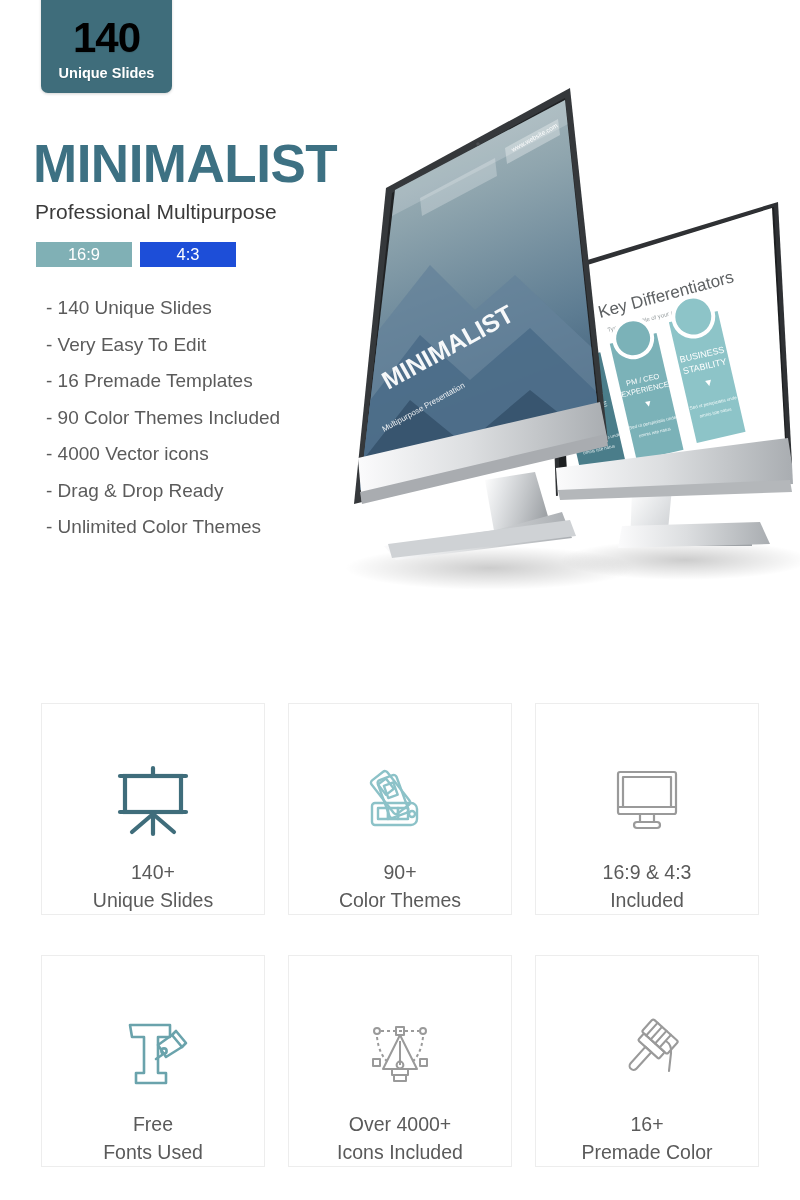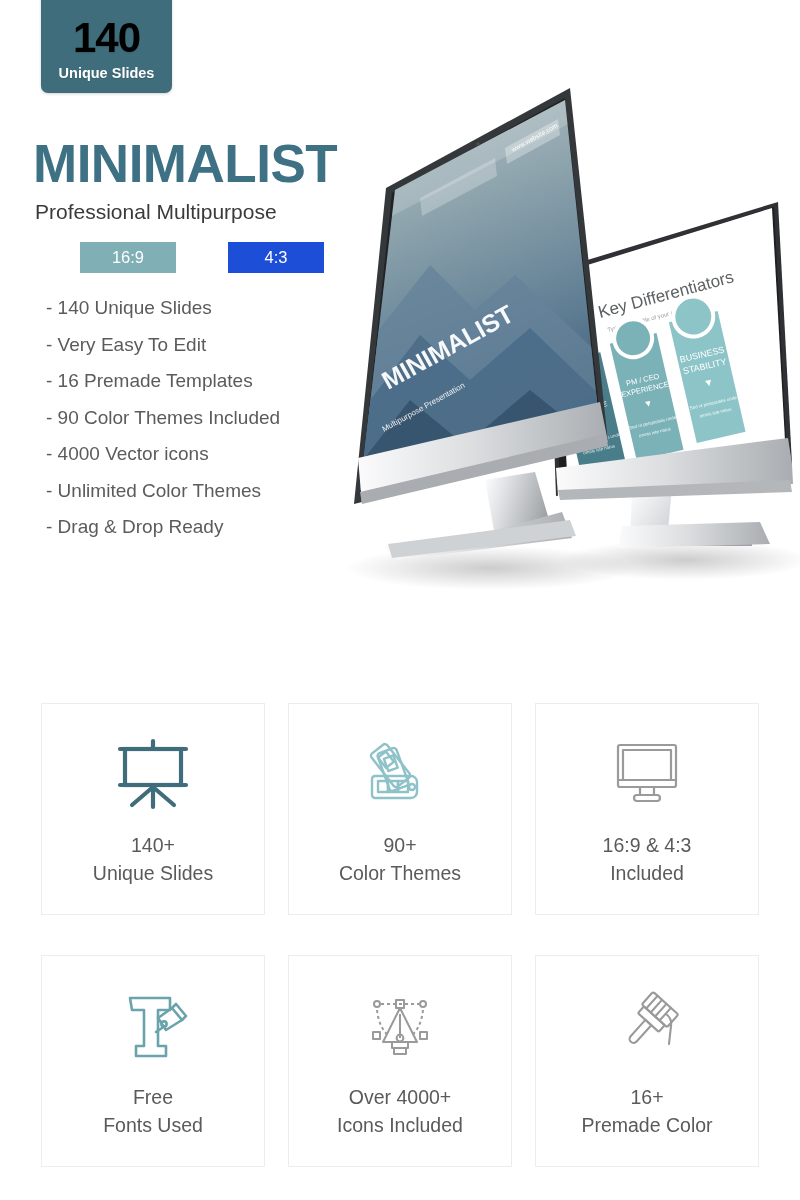--- a/index.html
+++ b/index.html
@@ -41,23 +41,23 @@
     letter-spacing:-0.5px; line-height:1;
   }
   .hero-sub {
     position:absolute; left:35px; top:201px;
     font-size:21px; color:#3a3a3a; line-height:1;
   }
 
   
   .chips { position:absolute; left:36px; top:242px; display:flex; gap:8px; }
   .chip {
-    width:96px; height:31px;
+    width:96px; height:25px;
     display:flex; align-items:center; justify-content:center;
-    color:#ffffff; font-size:16.5px; line-height:1;margin-left:44px;
+    color:#ffffff; font-size:16.5px; line-height:1;
   }
   .chip-169 { background:#80b0b5; }
   .chip-43  { background:#1d4ed8; }
 
   
   .feature-list {
     position:absolute; left:46px; top:290px;
     list-style:none;
   }
   .feature-list li {
@@ -75,21 +75,21 @@
     width:718px;
     display:grid;
     grid-template-columns:repeat(3, 224px);
     grid-auto-rows:212px;
     column-gap:23px; row-gap:40px;
   }
   .card {
     border:1px solid #ededed;
     background:#fff;
     display:flex; flex-direction:column;
-    align-items:center; justify-content:center;
+    align-items:center; justify-content:flex-end;
   }
   .card-icon {
     height:86px; display:flex; align-items:center; justify-content:center;
     margin-bottom:14px;
   }
   .card-text { text-align:center; line-height:28px; }
   .card-text div { font-size:19.5px; color:#5a5a5a; }
 </style>
 </head>
 <body>
@@ -108,22 +108,22 @@
     <span class="chip chip-169">16:9</span>
     <span class="chip chip-43">4:3</span>
   </div>
 
   <ul class="feature-list">
     <li>- 140 Unique Slides</li>
     <li>- Very Easy To Edit</li>
     <li>- 16 Premade Templates</li>
     <li>- 90 Color Themes Included</li>
     <li>- 4000 Vector icons</li>
+    <li>- Drag &amp; Drop Ready</li>
     <li>- Unlimited Color Themes</li>
-    <li>- Drag &amp; Drop Ready</li>
   </ul>
 
   <div class="mockup">
     <svg width="500" height="560" viewBox="0 0 500 560" xmlns="http://www.w3.org/2000/svg">
       <defs>
         <linearGradient id="mtn" x1="0" y1="0" x2="0.25" y2="1">
           <stop offset="0%" stop-color="#b9c6c6"></stop>
           <stop offset="35%" stop-color="#8fa5ae"></stop>
           <stop offset="70%" stop-color="#5d7c92"></stop>
           <stop offset="100%" stop-color="#34526e"></stop>

